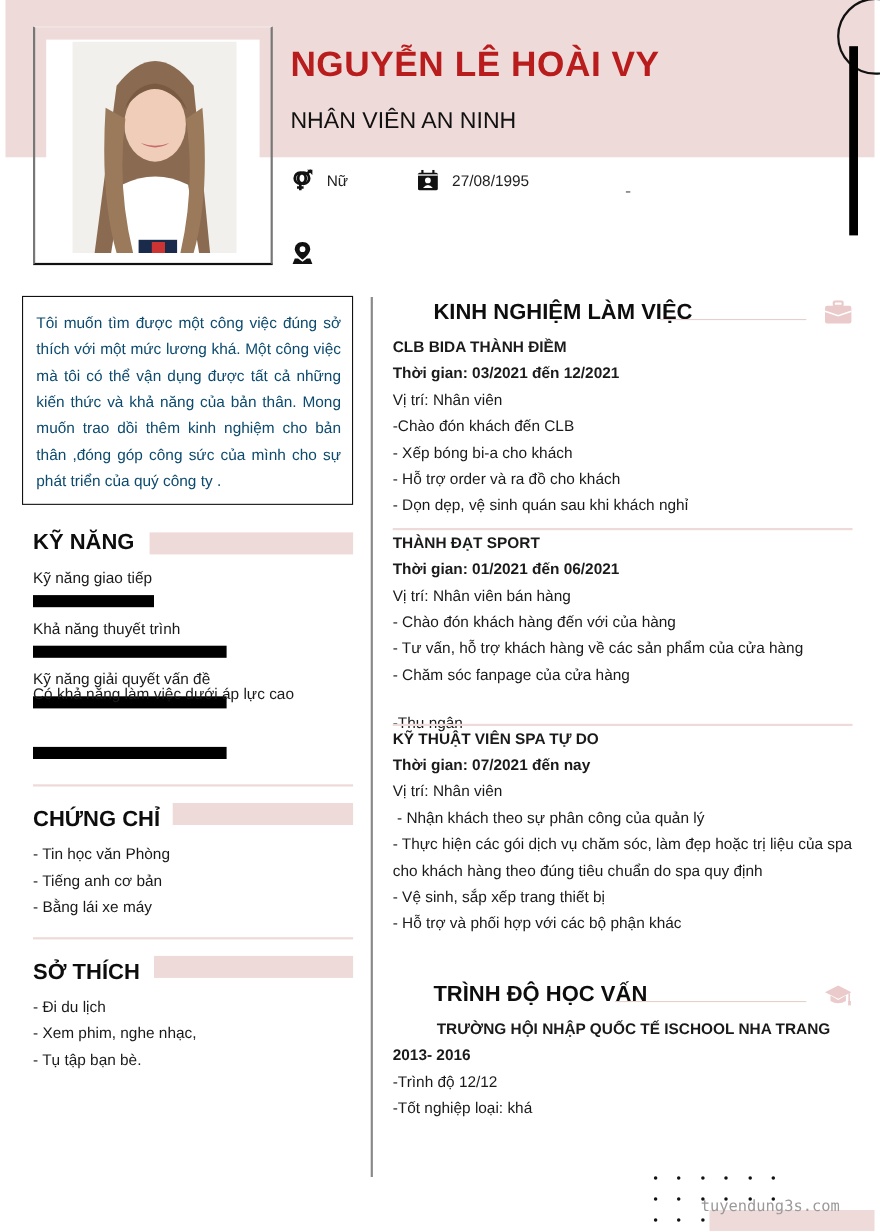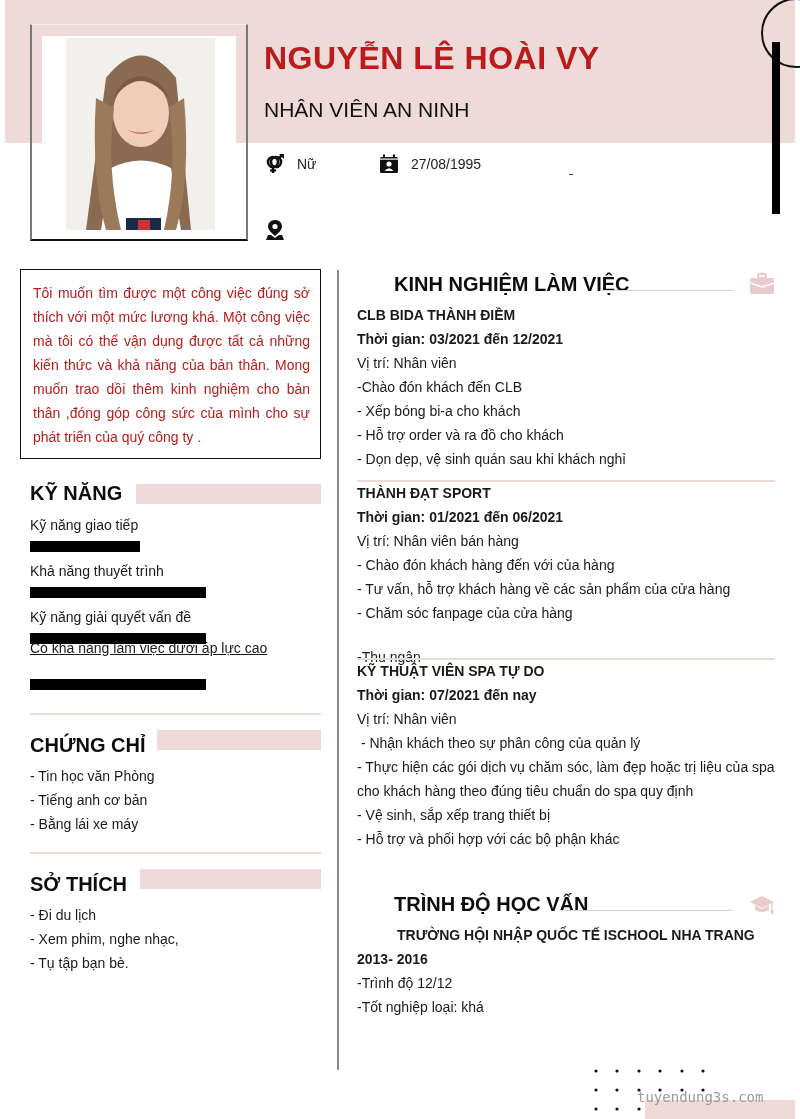--- a/index.html
+++ b/index.html
@@ -19,21 +19,21 @@
   .job-title { position: absolute; left: 264px; top: 98px; font-size: 21px; font-weight: normal; color: #111; white-space: nowrap; }
 
   .info-item { position: absolute; display: flex; align-items: center; font-size: 14px; color: #222; white-space: nowrap; }
   .info-item .ico { width: 20px; height: 20px; margin-right: 12px; display: inline-flex; align-items: center; justify-content: center; }
   .info-gender { left: 265px; top: 154px; }
   .info-dob { left: 379px; top: 154px; }
   .info-address { left: 265px; top: 220px; }
   .stray-dash { position: absolute; left: 569px; top: 174px; width: 4px; height: 1px; background: #444; }
 
   .objective-box { position: absolute; left: 20px; top: 269px; width: 301px; height: 190px; border: 1px solid #111; padding: 11px 10px 0 12px; }
-  .objective-text { font-size: 14px; line-height: 24px; text-align: justify; color: #b91c1c; }
+  .objective-text { font-size: 14px; line-height: 24px; text-align: justify; color: #0c4a6e; }
 
   .col-divider { position: absolute; left: 337px; top: 270px; width: 2px; height: 800px; background: #8a8a8a; }
 
   .section-title { position: absolute; font-size: 20px; font-weight: bold; color: #0d0d0d; white-space: nowrap; }
   .pink-bar { position: absolute; height: 20px; background: #eedad8; }
   .pink-rule { position: absolute; height: 2px; background: #eedad8; }
 
   .skill-label { position: absolute; left: 30px; font-size: 14px; color: #1a1a1a; white-space: nowrap; }
   .skill-bar { position: absolute; left: 30px; height: 11px; background: #000; }
 
@@ -120,21 +120,21 @@
 
 <div class="section-title" style="left:30px; top:482px;">KỸ NĂNG</div>
 <div class="pink-bar" style="left:136px; top:484px; width:185px;"></div>
 
 <div class="skill-label" style="top:517px;">Kỹ năng giao tiếp</div>
 <div class="skill-bar" style="top:541px; width:110px;"></div>
 <div class="skill-label" style="top:563px;">Khả năng thuyết trình</div>
 <div class="skill-bar" style="top:587px; width:176px;"></div>
 <div class="skill-label" style="top:609px;">Kỹ năng giải quyết vấn đề</div>
 <div class="skill-bar" style="top:633px; width:176px;"></div>
-<div class="skill-label" style="top:640px;text-decoration:underline;">Có khả năng làm việc dưới áp lực cao</div>
+<div class="skill-label" style="top:622px;">Có khả năng làm việc dưới áp lực cao</div>
 <div class="skill-bar" style="top:679px; width:176px;"></div>
 
 <div class="pink-rule" style="left:30px; top:713px; width:291px;"></div>
 
 <div class="section-title" style="left:30px; top:734px;text-align:right;">CHỨNG CHỈ</div>
 <div class="pink-bar" style="left:157px; top:730px; width:164px;"></div>
 <div class="list-line" style="left:30px; top:768px;">- Tin học văn Phòng</div>
 <div class="list-line" style="left:30px; top:792px;">- Tiếng anh cơ bản</div>
 <div class="list-line" style="left:30px; top:816px;">- Bằng lái xe máy</div>
 

